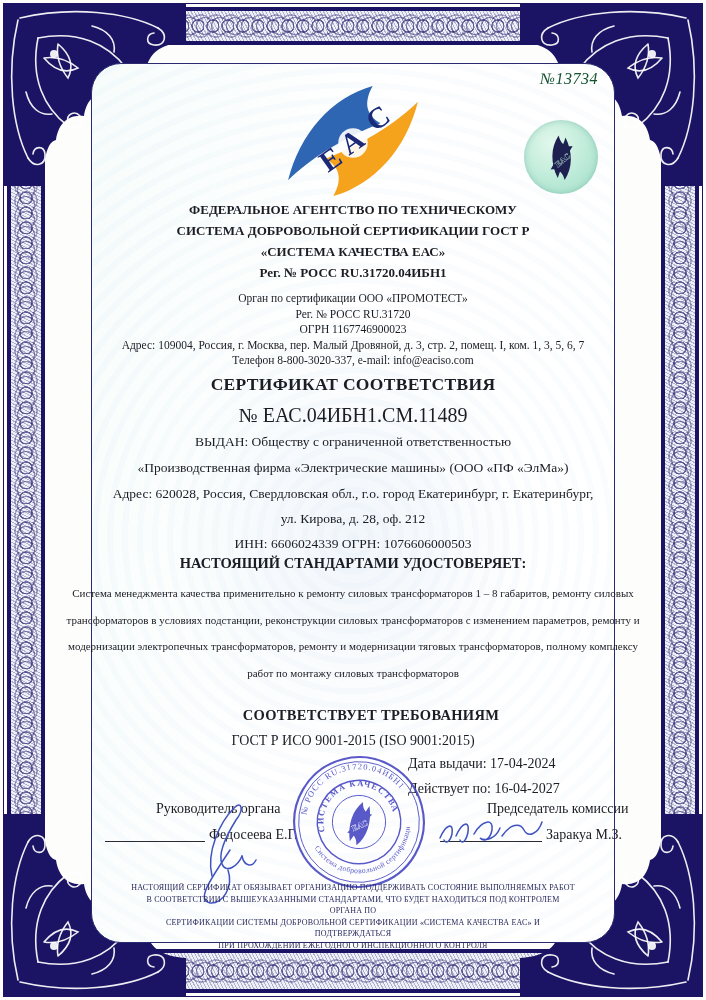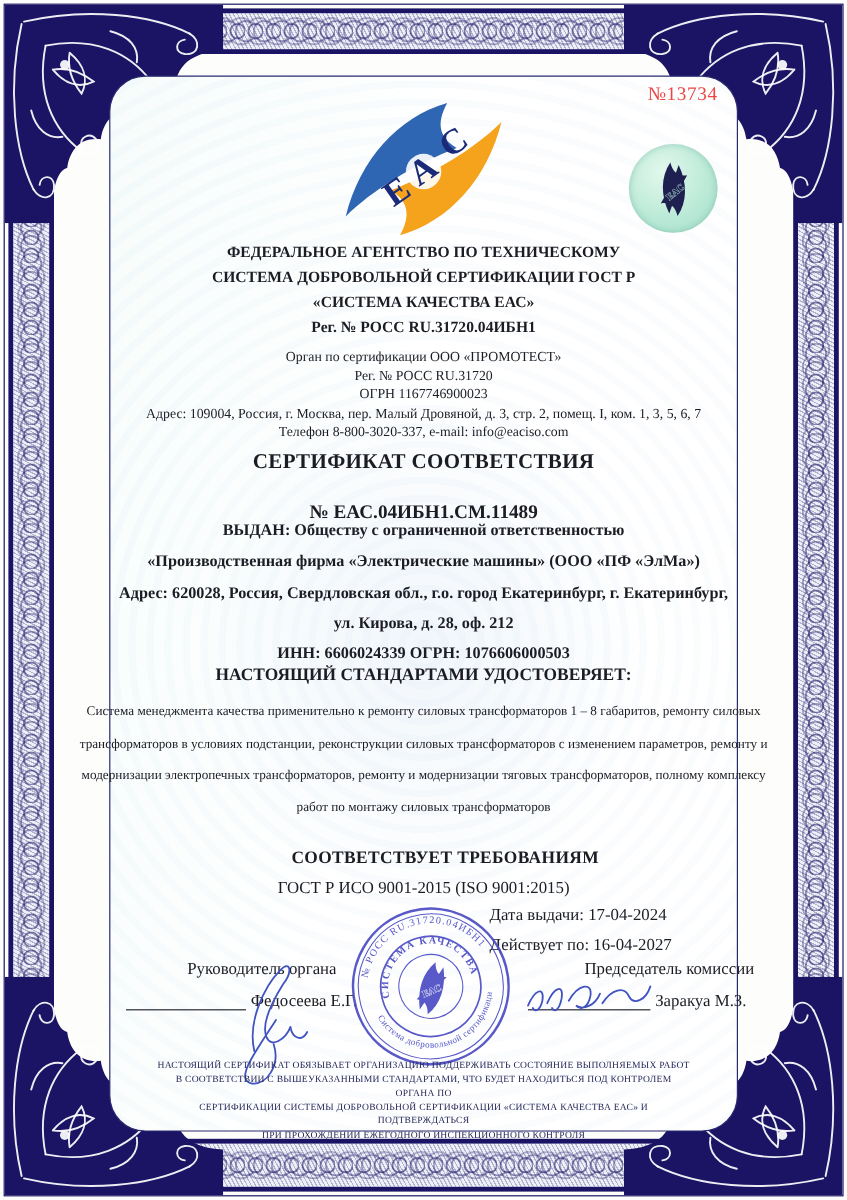--- a/index.html
+++ b/index.html
@@ -39,32 +39,32 @@
   .c-tl{left:4px;top:4px;}
   .c-tr{right:4px;top:4px;transform:scaleX(-1);}
   .c-bl{left:4px;bottom:4px;transform:scaleY(-1);}
   .c-br{right:4px;bottom:4px;transform:scale(-1,-1);}
   .inner-frame{position:absolute;left:91px;right:91px;top:63px;bottom:57px;
     border:1.5px solid #2a2a70;border-radius:30px;background:
       radial-gradient(ellipse 270px 320px at 50% 54%, rgba(120,170,215,.10), transparent 70%),
       repeating-radial-gradient(circle at 50% 54%, rgba(130,180,220,.045) 0 6px, transparent 6px 15px),
       linear-gradient(100deg, rgba(140,220,205,.07), transparent 45%),#fff;}
   
-  .serial{top:70px;right:108px;font-size:16px;color:#ef4444;letter-spacing:.5px;}
+  .serial{top:70px;right:108px;font-size:16px;color:#14532d;letter-spacing:.5px;font-style:italic;}
   .logo{left:273px;top:82px;width:160px;height:118px;}
   .seal{top:120px;right:108px;width:74px;height:74px;border-radius:50%;
     background:radial-gradient(circle at 38% 32%, #e2f8ec, #b9e9d6 60%, #a5e0cc);
     box-shadow:inset 0 0 6px rgba(60,140,120,.35);display:flex;align-items:center;justify-content:center;}
   .center{left:0;right:0;text-align:center;}
   .agency{top:199px;font-weight:bold;font-size:13px;line-height:21px;}
   .org{top:291px;font-size:11.5px;line-height:15.5px;}
   .org .wide{font-size:11.5px;}
   .title{top:374px;font-weight:bold;font-size:17.5px;letter-spacing:.3px;}
-  .certnum{top:419px;font-weight:bold;font-size:16px;}
-  .issued{font-weight:bold;font-size:13.5px;white-space:nowrap;}
+  .certnum{top:404px;font-weight:normal;font-size:20px;}
+  .issued{font-weight:normal;font-size:13.5px;white-space:nowrap;}
   .certifies{top:555px;font-weight:bold;font-size:14.5px;}
   .scope{top:580px;left:60px;width:586px;font-size:11px;line-height:26.5px;text-align:center;}
   .complies{top:707px;font-weight:bold;font-size:14.5px;letter-spacing:.3px;margin-left:36px;}
   .standard{top:733px;font-size:14px;}
   .dateline{left:408px;font-size:14px;}
   .sig-label{font-size:14px;top:801px;margin-left:32px;}
   .sig-name{font-size:14px;top:827px;}
   .sig-line{top:841px;height:0;border-bottom:1.2px solid #2a2a35;}
   .stamp{left:288px;top:751px;width:142px;height:142px;transform:rotate(-15deg);opacity:.92;}
   .sigpath path{fill:none;stroke:#4053c0;stroke-width:1.5;stroke-linecap:round;}

